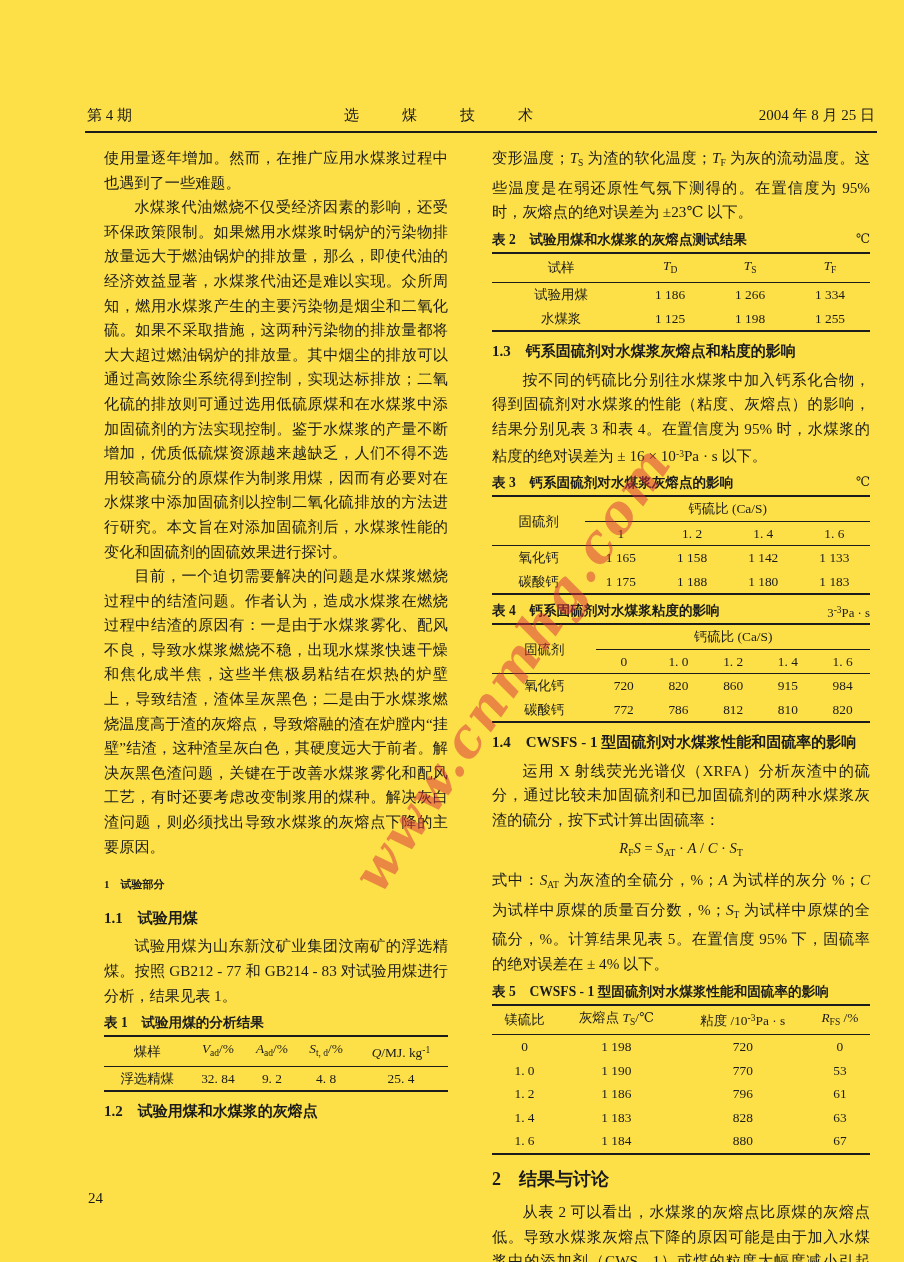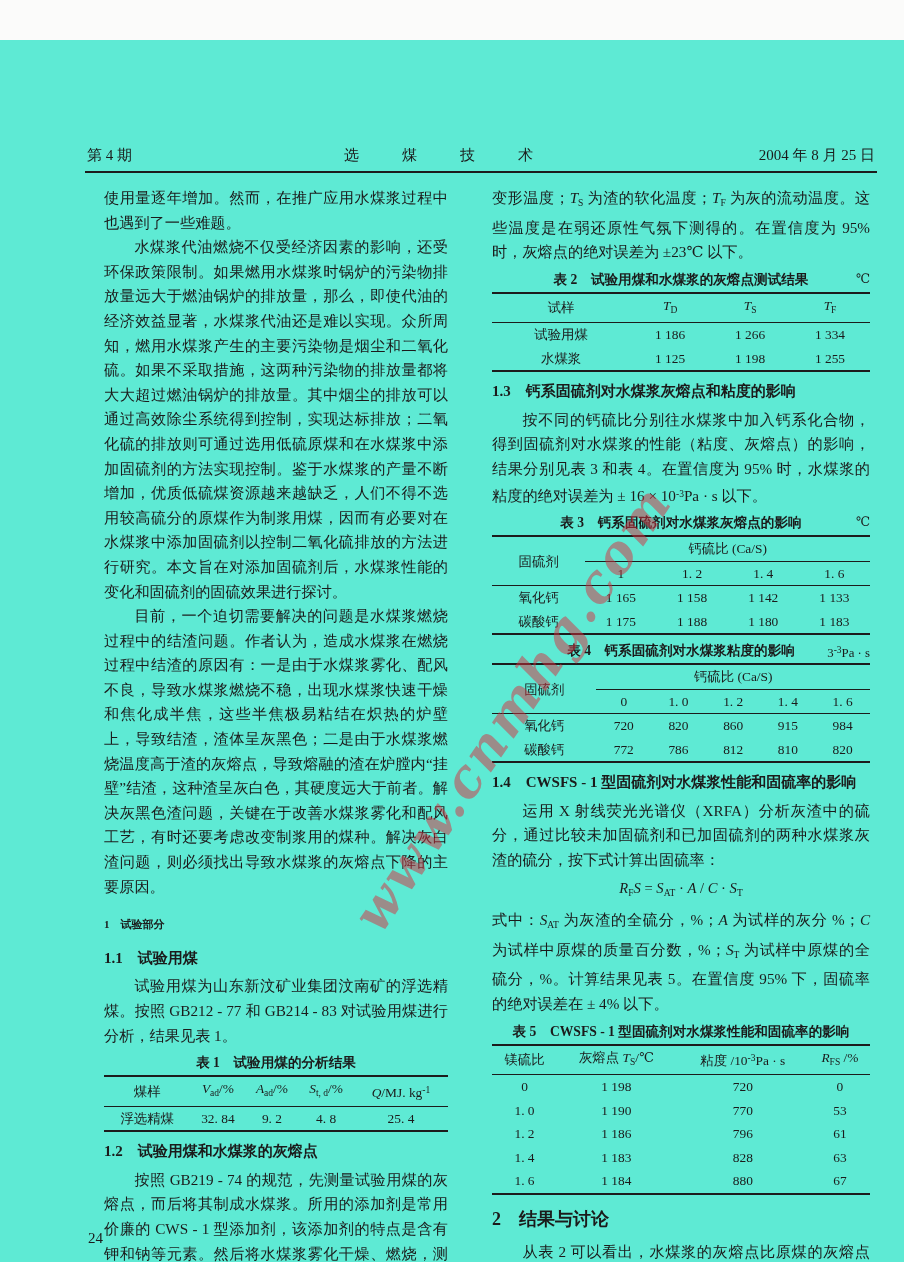--- a/index.html
+++ b/index.html
@@ -1,35 +1,35 @@
 <!DOCTYPE html>
 <html><head>
 <meta charset="utf-8">
 <style>
   html,body{margin:0;padding:0;width:904px;height:1262px;overflow:hidden;background:#fbfbfa;}
   body{font-family:"Liberation Serif","DejaVu Serif",serif;color:#1b1b1b;position:relative;}
-  .page{position:absolute;inset:0;background:#5eead4;margin-top:40px;}
+  .page{position:absolute;inset:0;background:#fde047;}
   .header{position:absolute;left:87px;top:106px;width:788px;display:flex;justify-content:space-between;align-items:baseline;font-size:15px;}
   .journal-title{letter-spacing:14px;}
   .header-rule{position:absolute;left:85px;top:131px;width:792px;border-top:2.2px solid #1c1c1c;}
   .columns{position:absolute;left:104px;top:146px;width:766px;display:flex;}
   .col{font-size:15.2px;line-height:24.6px;text-align:justify;text-justify:inter-character;}
   .col-left{width:344px;margin-right:44px;}
   .col-right{width:378px;}
   p{margin:0;}
   p.ind{text-indent:2em;}
   .sec{font-size:11px;font-weight:bold;margin:13px 0 9px;}
   .subsec{font-size:15px;font-weight:bold;margin:7px 0 4px;}
   .subsec.hang{padding-left:2.2em;text-indent:-2.2em;}
   .sec2{font-size:18px;font-weight:bold;margin:12px 0 9px;}
   i.var{font-style:italic;}
   sub{font-size:9.5px;vertical-align:-3px;}
   sup{font-size:9.5px;vertical-align:4px;}
   .tblwrap{margin:4px 0 6px;}
-  .cap{position:relative;text-align:center;font-weight:bold;font-size:13.6px;line-height:19px;margin:5px 0 3px;}
+  .cap{position:relative;font-weight:bold;font-size:13.6px;line-height:19px;margin:5px 0 3px;}
   .cap .unit{position:absolute;right:0;top:0;font-weight:normal;font-size:12.8px;}
   table.jtable{width:100%;border-collapse:collapse;border-top:2px solid #1c1c1c;border-bottom:2px solid #1c1c1c;font-size:13.4px;}
   table.jtable th,table.jtable td{font-weight:normal;text-align:center;padding:2px 1px;line-height:19.5px;}
   table.jtable thead tr.headline th{border-bottom:1px solid #1c1c1c;}
   th.stub{border-bottom:1px solid #1c1c1c;}
   th.spanner{border-bottom:0.9px solid #1c1c1c;}
   .formula{text-align:center;margin:3px 0 3px;font-size:14.6px;}
   .pagenum{position:absolute;left:88px;top:1190px;font-size:15px;text-align:center;}
   .watermark{position:absolute;left:512px;top:668px;transform:translate(-50%,-50%) rotate(-56deg);
     font-size:52px;font-style:italic;font-weight:bold;letter-spacing:3px;white-space:nowrap;
@@ -78,23 +78,20 @@
               <td>32. 84</td>
               <td>9. 2</td>
               <td>4. 8</td>
               <td>25. 4</td>
             </tr>
           </tbody>
         </table>
       </div>
 
       <div class="subsec">1.2　试验用煤和水煤浆的灰熔点</div>
-      <p class="ind">
-        <span>按照 GB219 - 74 的规范，先测量试验用煤的灰熔点，而后将其制成水煤浆。所用的添加剂是常用价廉的 CWS - 1 型添加剂，该添加剂的特点是含有钾和钠等元素。然后将水煤浆雾化干燥、燃烧，测出其灰熔点，结果见表 2。在表 2 中，</span><i class="var">T</i><sub>D</sub><span> 为渣的</span>
-      </p>
     </div>
 
     <div class="col col-right">
       <p>
         <span>变形温度；</span><i class="var">T</i><sub>S</sub><span> 为渣的软化温度；</span><i class="var">T</i><sub>F</sub><span> 为灰的流动温度。这些温度是在弱还原性气氛下测得的。在置信度为 95% 时，灰熔点的绝对误差为 ±23℃ 以下。</span>
       </p>
 
       <div class="tblwrap">
         <div class="cap">
           <span>表 2　试验用煤和水煤浆的灰熔点测试结果</span>

